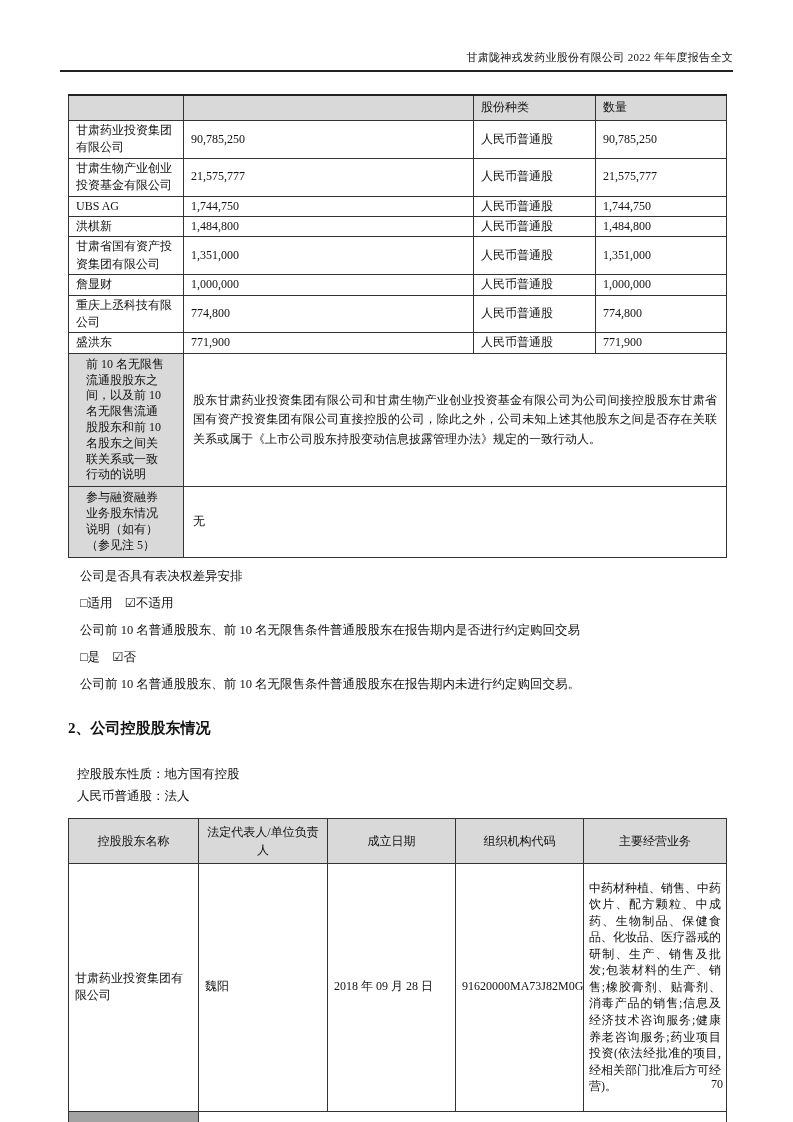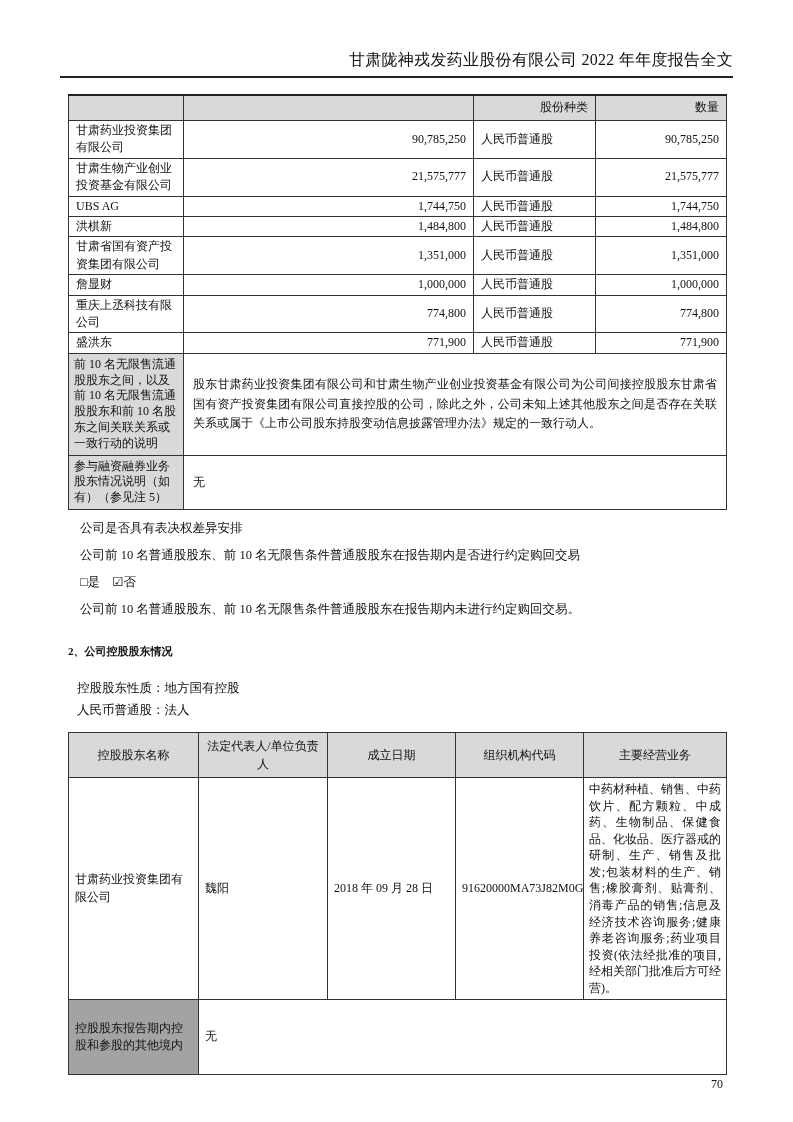--- a/index.html
+++ b/index.html
@@ -3,44 +3,44 @@
 <meta charset="utf-8">
 <style>
   html,body { margin:0; padding:0; background:#888; }
   .page {
     width:793px; height:1122px; background:#ffffff; position:relative;
     margin:0 auto; overflow:hidden;
     font-family:"Liberation Serif","DejaVu Serif",serif; color:#111;
   }
   .header {
     position:absolute; top:50px; left:60px; width:673px;
-    text-align:right; font-size:16px; letter-spacing:.3px;
+    text-align:right; font-size:11px; letter-spacing:.3px;
     border-bottom:2px solid #222; padding-bottom:5px;
   }
   .content { position:absolute; top:94px; left:68px; width:658px; }
 
   table { border-collapse:collapse; table-layout:fixed; width:658px; font-size:12px; }
   td { border:1px solid #333; vertical-align:middle; padding:1px 7px; line-height:1.45; }
 
   .t1 { border-top:2px solid #222; }
-  .t1 .hdr td { background:#d9d9d9; text-align:right; height:22px; }
-  .t1 td.num { text-align:right; font-variant-numeric:tabular-nums; }
-  .t1 td.label { background:#d9d9d9; line-height:1.32; padding:3px 5px; }
+  .t1 .hdr td { background:#d9d9d9; text-align:left; height:22px; }
+  .t1 td.num { text-align:left; font-variant-numeric:tabular-nums; }
+  .t1 td.label { background:#d9d9d9; line-height:1.32; padding:3px 17px; }
   .t1 td.note { padding:5px 9px; line-height:1.6; text-align:justify; }
 
   .stmt { margin:10px 12px; font-size:12.5px; }
   .opt + .opt { margin-left:9px; }
 
-  h2.sec { font-size:11px; font-weight:bold; margin:26px 0 21px; }
+  h2.sec { font-size:15px; font-weight:bold; margin:26px 0 28px; }
   .prop { margin:5px 9px; font-size:12.5px; }
 
   .t2 { margin-top:13px; }
   .t2 .hdr td { background:#d9d9d9; text-align:center; padding:4px 3px; line-height:1.5; }
   .t2 td { padding:3px 6px; }
-  .t2 td.biz { text-align:justify; line-height:1.38; padding:3px 5px; vertical-align:middle; }
+  .t2 td.biz { text-align:justify; line-height:1.38; padding:16px 5px; vertical-align:middle; }
   .t2 td.label { background:#a3a3a3; line-height:1.4; padding:20px 6px; }
 
   .pagenum { position:absolute; top:1077px; right:70px; font-size:12px; }
 </style>
 </head>
 <body>
 
 <div class="page">
 
   <div class="header">
@@ -118,20 +118,24 @@
           <td class="note" colspan="3">股东甘肃药业投资集团有限公司和甘肃生物产业创业投资基金有限公司为公司间接控股股东甘肃省国有资产投资集团有限公司直接控股的公司，除此之外，公司未知上述其他股东之间是否存在关联关系或属于《上市公司股东持股变动信息披露管理办法》规定的一致行动人。</td>
         </tr>
         <tr>
           <td class="label">参与融资融券业务股东情况说明（如有）（参见注 5）</td>
           <td class="note" colspan="3">无</td>
         </tr>
       </tbody>
     </table>
 
     <p class="stmt">公司是否具有表决权差异安排</p>
+    <p class="stmt">
+      <span class="opt">□适用</span>
+      <span class="opt">☑不适用</span>
+    </p>
     <p class="stmt">公司前 10 名普通股股东、前 10 名无限售条件普通股股东在报告期内是否进行约定购回交易</p>
     <p class="stmt">
       <span class="opt">□是</span>
       <span class="opt">☑否</span>
     </p>
     <p class="stmt">公司前 10 名普通股股东、前 10 名无限售条件普通股股东在报告期内未进行约定购回交易。</p>
 
     <h2 class="sec">2、公司控股股东情况</h2>
 
     <p class="prop">控股股东性质：地方国有控股</p>

